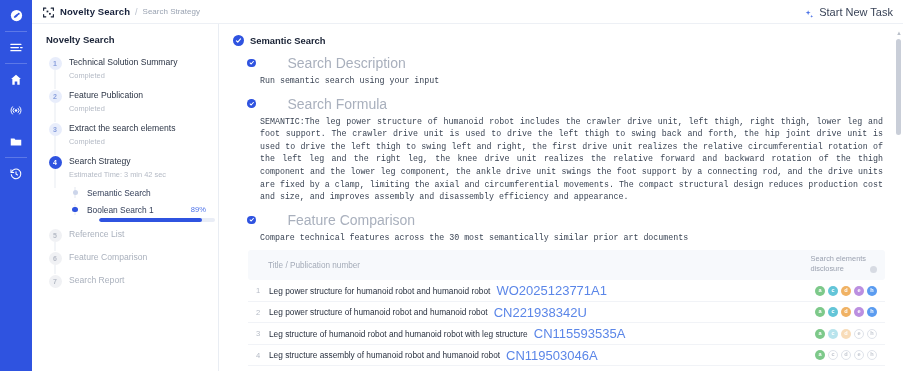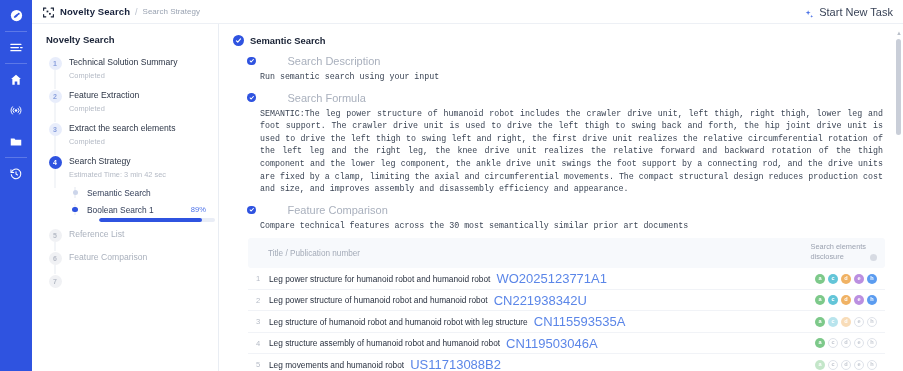--- a/index.html
+++ b/index.html
@@ -102,21 +102,21 @@
   .check {
     width: 11px; height: 11px; border-radius: 50%;
     background: #2f53e0; display: flex; align-items: center; justify-content: center;
     flex: 0 0 11px;
   }
   .check svg { display:block; }
   .check.sm { width: 8.5px; height: 8.5px; flex: 0 0 8.5px; }
   .sec-title { font-size: 9.4px; font-weight: bold; color: #172033; }
   .sub-block { padding-left: 14px; margin-bottom: 8px; }
   .sub-head { display: flex; align-items: center; gap: 4px; margin-bottom: 4px; }
-  .sub-head-label { font-size: 11px; color: #a9b0bd; padding-left: 28px; }
+  .sub-head-label { font-size: 14px; color: #a9b0bd; padding-left: 28px; }
   .para { font-size: 8.3px; color: #3a4454; line-height: 12.6px; padding-left: 13px; font-family: Liberation Mono, monospace; }
   .para.just { text-align: justify; padding-right: 2px; }
 
   
   .table { margin-left: 1px; margin-top: 6px; }
   .thead {
     display: flex; align-items: flex-start;
     background: #f7f9fc; border-radius: 3px;
     height: 30px; padding: 0 8px;
   }
@@ -249,21 +249,21 @@
             <div class="step-state">Completed</div>
           </div>
         </div>
 
         <div class="step">
           <div class="step-col">
             <div class="bullet done">2</div>
             <div class="connector"></div>
           </div>
           <div class="step-body">
-            <div class="step-name">Feature Extraction</div>
+            <div class="step-name">Feature Publication</div>
             <div class="step-state">Completed</div>
           </div>
         </div>
 
         <div class="step">
           <div class="step-col">
             <div class="bullet done">3</div>
             <div class="connector"></div>
           </div>
           <div class="step-body">
@@ -321,20 +321,23 @@
           </div>
           <div class="step-body">
             <div class="step-name muted">Feature Comparison</div>
           </div>
         </div>
 
         <div class="step">
           <div class="step-col">
             <div class="bullet todo">7</div>
 
+          </div>
+          <div class="step-body">
+            <div class="step-name muted">Search Report</div>
           </div>
         </div>
       </aside>
 
       <main class="main">
 
         <div class="sec-head">
           <span class="check">
             <svg width="7" height="7" viewBox="0 0 24 24" fill="none" stroke="#fff" stroke-width="4" stroke-linecap="round" stroke-linejoin="round">
                 <path d="M5 13l4.5 4.5L19 6.5"></path>

